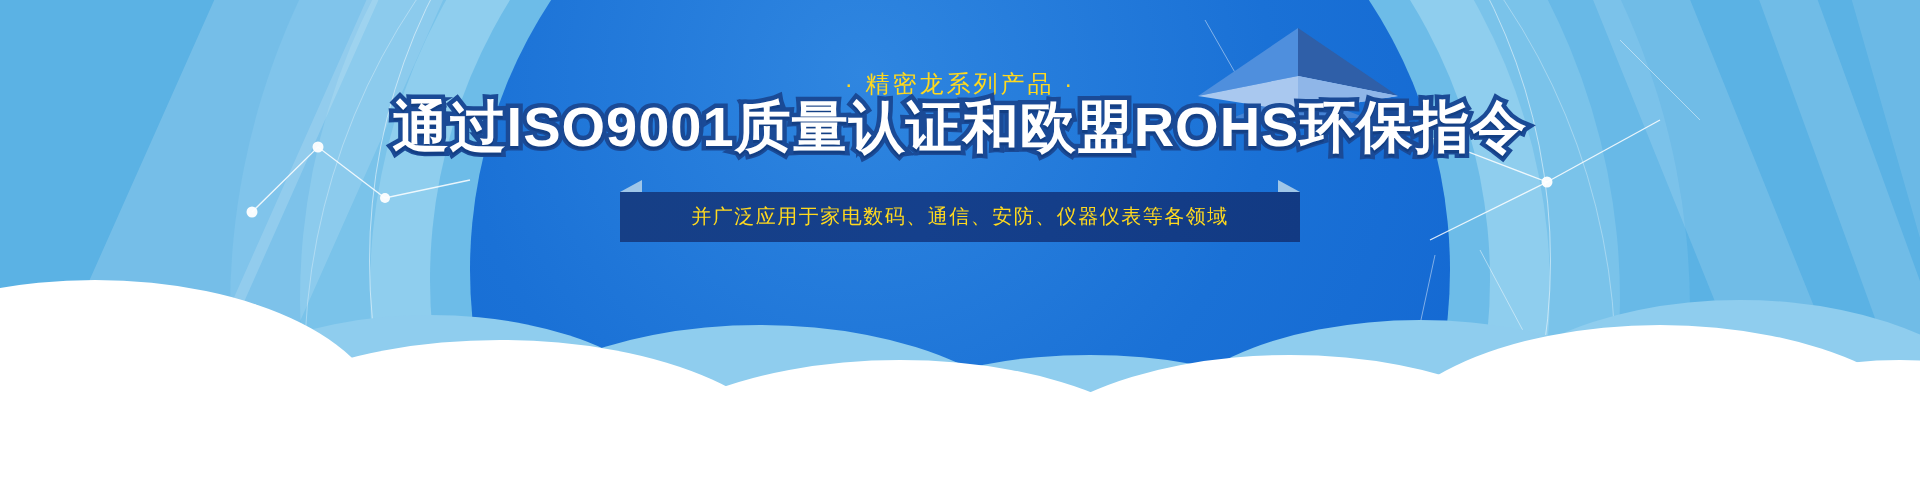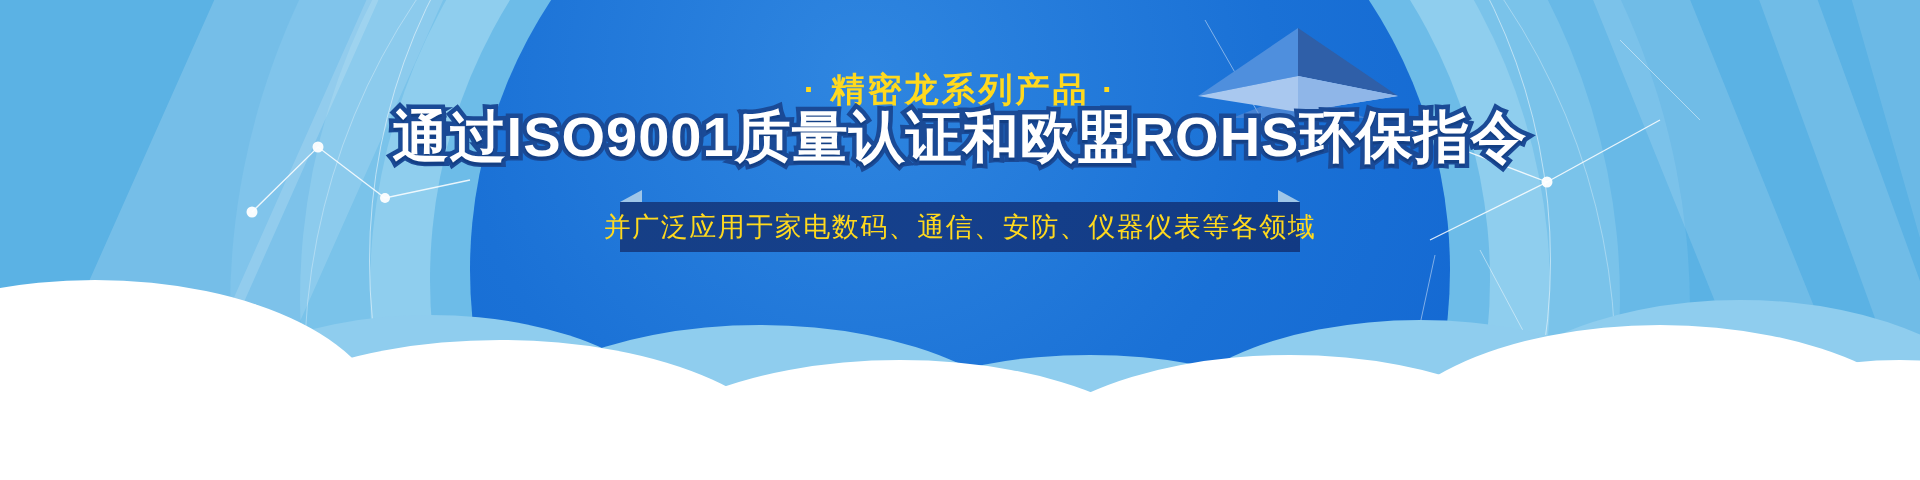--- a/index.html
+++ b/index.html
@@ -147,22 +147,22 @@
   
   .content {
     position: absolute;
     left: 0; right: 0;
     top: 0;
     text-align: center;
   }
   .eyebrow {
     margin-top: 72px;
     color: #ffd91e;
-    font-size: 34px;
-    font-weight: bold;
+    font-size: 24px;
+    font-weight: normal;
     letter-spacing: 3px;
     line-height: 1;
     white-space: nowrap;
   }
   .headline {
     font-size: 56px;
     font-weight: bold;
     letter-spacing: 1px;
     color: #ffffff;
     line-height: 1.1;
@@ -184,21 +184,21 @@
     left: 0; top: 0;
     width: 680px;
     height: 50px;
     background: linear-gradient(100deg, #163f86 0%, #15408c 45%, #123a83 100%);
     display: flex;
     align-items: center;
     justify-content: center;
   }
   .ribbon-text {
     color: #ffd91e;
-    font-size: 27px;
+    font-size: 20px;
     letter-spacing: 1.5px;
     white-space: nowrap;
   }
   .fold {
     position: absolute;
     top: -12px;
     width: 22px;
     height: 12px;
   }
   .fold-l { left: -0px; }

